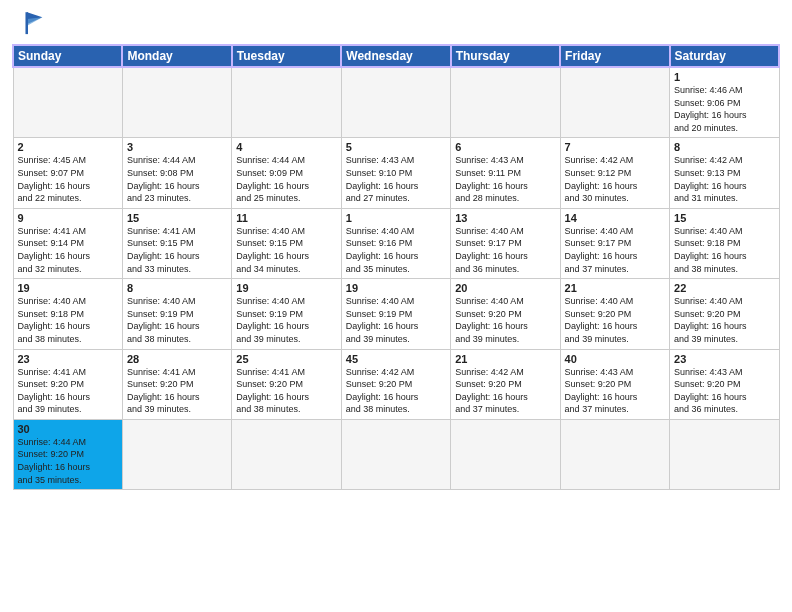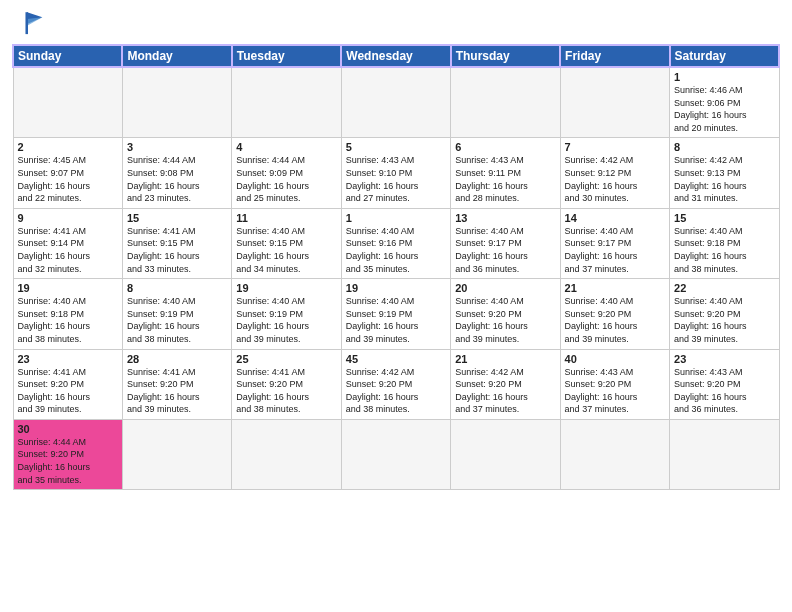--- a/index.html
+++ b/index.html
@@ -89,21 +89,21 @@
     }
     .day-info {
       font-size: 9px;
       line-height: 1.4;
       color: #222;
     }
     .last-row td {
       background: #f5f5f5;
     }
     .last-row td.has-data {
-      background: #ec4899;
+      background: #0ea5e9;
     }
   </style>
 </head>
 <body>
 
 <div class="page">
   <div class="header">
     <div class="logo">
       <svg class="logo-icon" viewBox="0 0 38 32" width="38" height="32">
 

